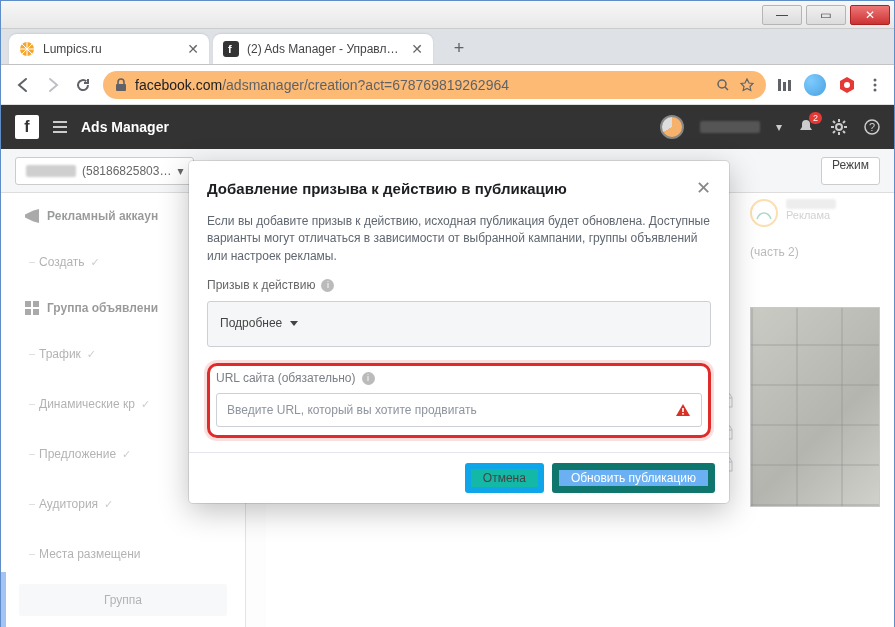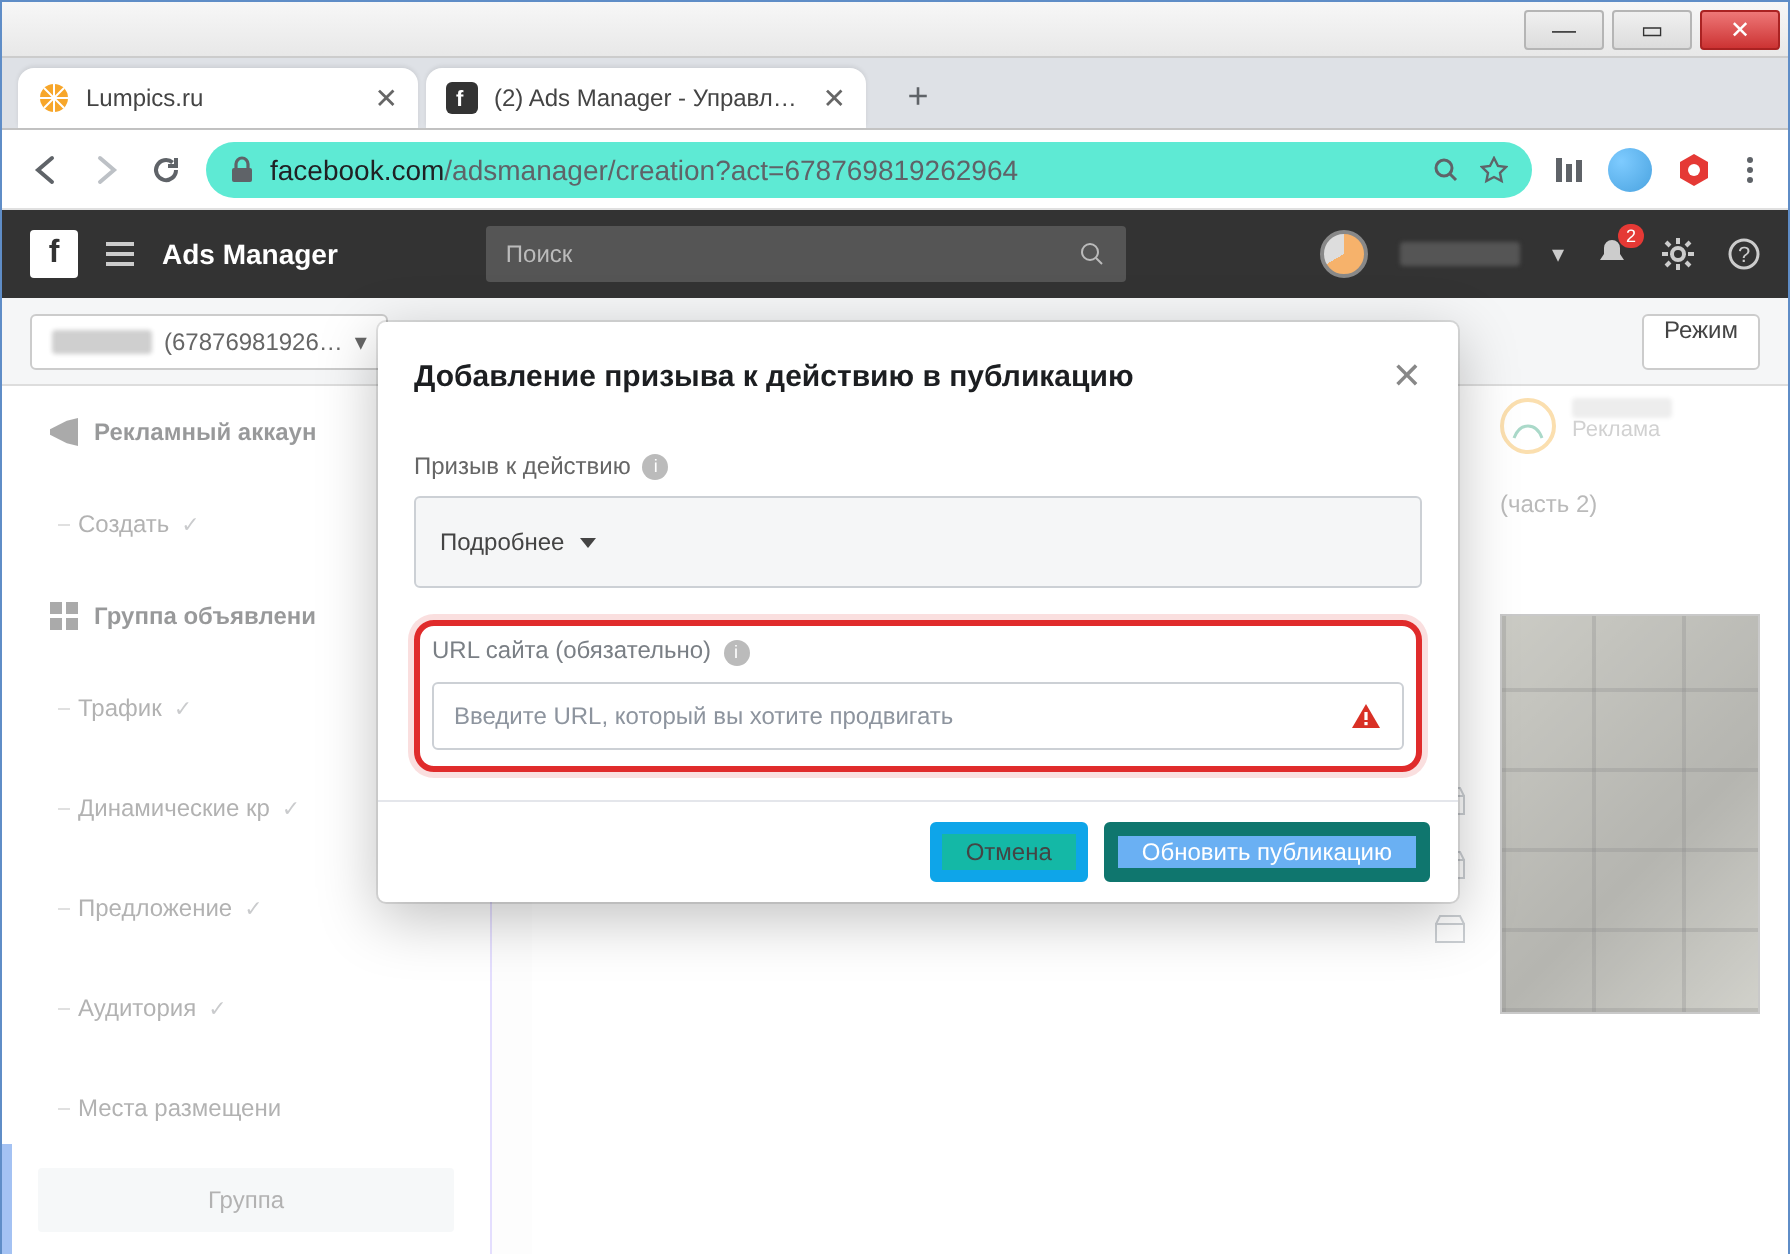--- a/index.html
+++ b/index.html
@@ -15,21 +15,21 @@
 .tabs-bar { height:36px; background:#dee1e6; display:flex; align-items:flex-end; padding:0 8px; border-bottom:1px solid #c3c3c3;}
 .tab { height:30px; min-width:200px; max-width:220px; background:#fff; border-radius:8px 8px 0 0; display:flex; align-items:center; padding:12px 10px; gap:8px; margin-right:4px; font-size:12px; color:#444; box-shadow:0 -1px 2px rgba(0,0,0,.08); }
 .tab .favicon { width:16px; height:16px; display:flex; align-items:center; justify-content:center; }
 .tab .title { flex:1; white-space:nowrap; overflow:hidden; text-overflow:ellipsis;}
 .tab .close { font-size:14px; color:#666; }
 .newtab { width:28px; height:28px; border-radius:50%; display:flex; align-items:center; justify-content:center; color:#5f6368; font-size:18px; margin-left:8px; margin-bottom:2px;}
 
 
 .addr-bar { height:40px; background:#fff; display:flex; align-items:center; padding:0 12px; gap:10px; border-bottom:1px solid #e0e0e0;}
 .nav-btn { width:20px; height:20px; display:flex; align-items:center; justify-content:center; color:#5f6368;}
-.omnibox { flex:1; height:28px; background:#5eead4; border-radius:14px; display:flex; align-items:center; padding:0 12px; gap:8px; color:#5f6368;text-align:center;}
+.omnibox { flex:1; height:28px; background:#fdba74; border-radius:14px; display:flex; align-items:center; padding:0 12px; gap:8px; color:#5f6368;text-align:center;}
 .omnibox .lock { color:#5f6368; }
 .omnibox .url-text { color:#5f6368; font-size:14px;}
 .omnibox .url-text .domain { color:#202124; }
 .addr-right { display:flex; align-items:center; gap:12px;}
 .addr-right .circle { width:22px; height:22px; border-radius:50%;}
 .avatar-blue { background:radial-gradient(circle at 30% 30%, #7ecbff, #4aa3e0);}
 
 
 .fb-header { height:44px; background:#333; color:#fff; display:flex; align-items:center; padding:0 14px; gap:14px;}
 .fb-logo { width:24px; height:24px; background:#fff; color:#333; font-weight:bold; display:flex; align-items:center; justify-content:center; border-radius:2px; font-size:16px;}
@@ -209,31 +209,20 @@
   </div>
 
   <div class="fb-header">
     <div class="fb-logo">f</div>
     <div class="hamburger">
         <span></span>
         <span></span>
         <span></span>
       </div>
     <div class="brand">Ads Manager</div>
-    <div class="fb-search">
-      <div class="fb-search-box">
-        <span>Поиск</span>
-        <span>
-          <svg width="13" height="13">
-              <circle cx="5" cy="5" r="4" stroke="#bbb" fill="none"></circle>
-              <path d="M8 8l3 3" stroke="#bbb"></path>
-            </svg>
-        </span>
-      </div>
-    </div>
     <div class="fb-right">
       <span class="gauge"></span>
       <span style="width:60px;height:12px;background:#555;border-radius:2px;filter:blur(1px);"></span>
       <span style="color:#ccc;">▾</span>
       <span class="bell">
         <svg width="16" height="18">
             <path d="M8 2a4 4 0 0 1 4 4v3l2 3H2l2-3V6a4 4 0 0 1 4-4z" fill="#ccc"></path>
           </svg>
         <span class="badge">2</span>
       </span>
@@ -250,21 +239,21 @@
             <circle cx="8" cy="8" r="7" fill="none" stroke="#ccc" stroke-width="1.5"></circle>
             <text x="5" y="12" fill="#ccc" font-size="11">?</text>
           </svg>
       </span>
     </div>
   </div>
 
   <div class="subbar">
     <div class="account-btn">
       <span class="smudge"></span>
-      <span>(67876981926…</span>
+      <span>(58186825803…</span>
       <span>▾</span>
     </div>
     <div class="mode-btn">
       <span>Режим</span>
     </div>
   </div>
 
   <div class="page">
 
     <div class="left-col">
@@ -359,20 +348,21 @@
 
     <div class="backdrop"></div>
   </div>
 
   <div class="modal">
     <div class="modal-head">
       <h2>Добавление призыва к действию в публикацию</h2>
       <span class="modal-close">✕</span>
     </div>
     <div class="modal-body">
+      <p>Если вы добавите призыв к действию, исходная публикация будет обновлена. Доступные варианты могут отличаться в зависимости от выбранной кампании, группы объявлений или настроек рекламы.</p>
 
       <div class="cta-row">
         <div class="field-label">
           <span>Призыв к действию</span>
           <span class="info-i">i</span>
         </div>
         <div class="dd-btn">
           <span>Подробнее</span>
           <span class="caret"></span>
         </div>

